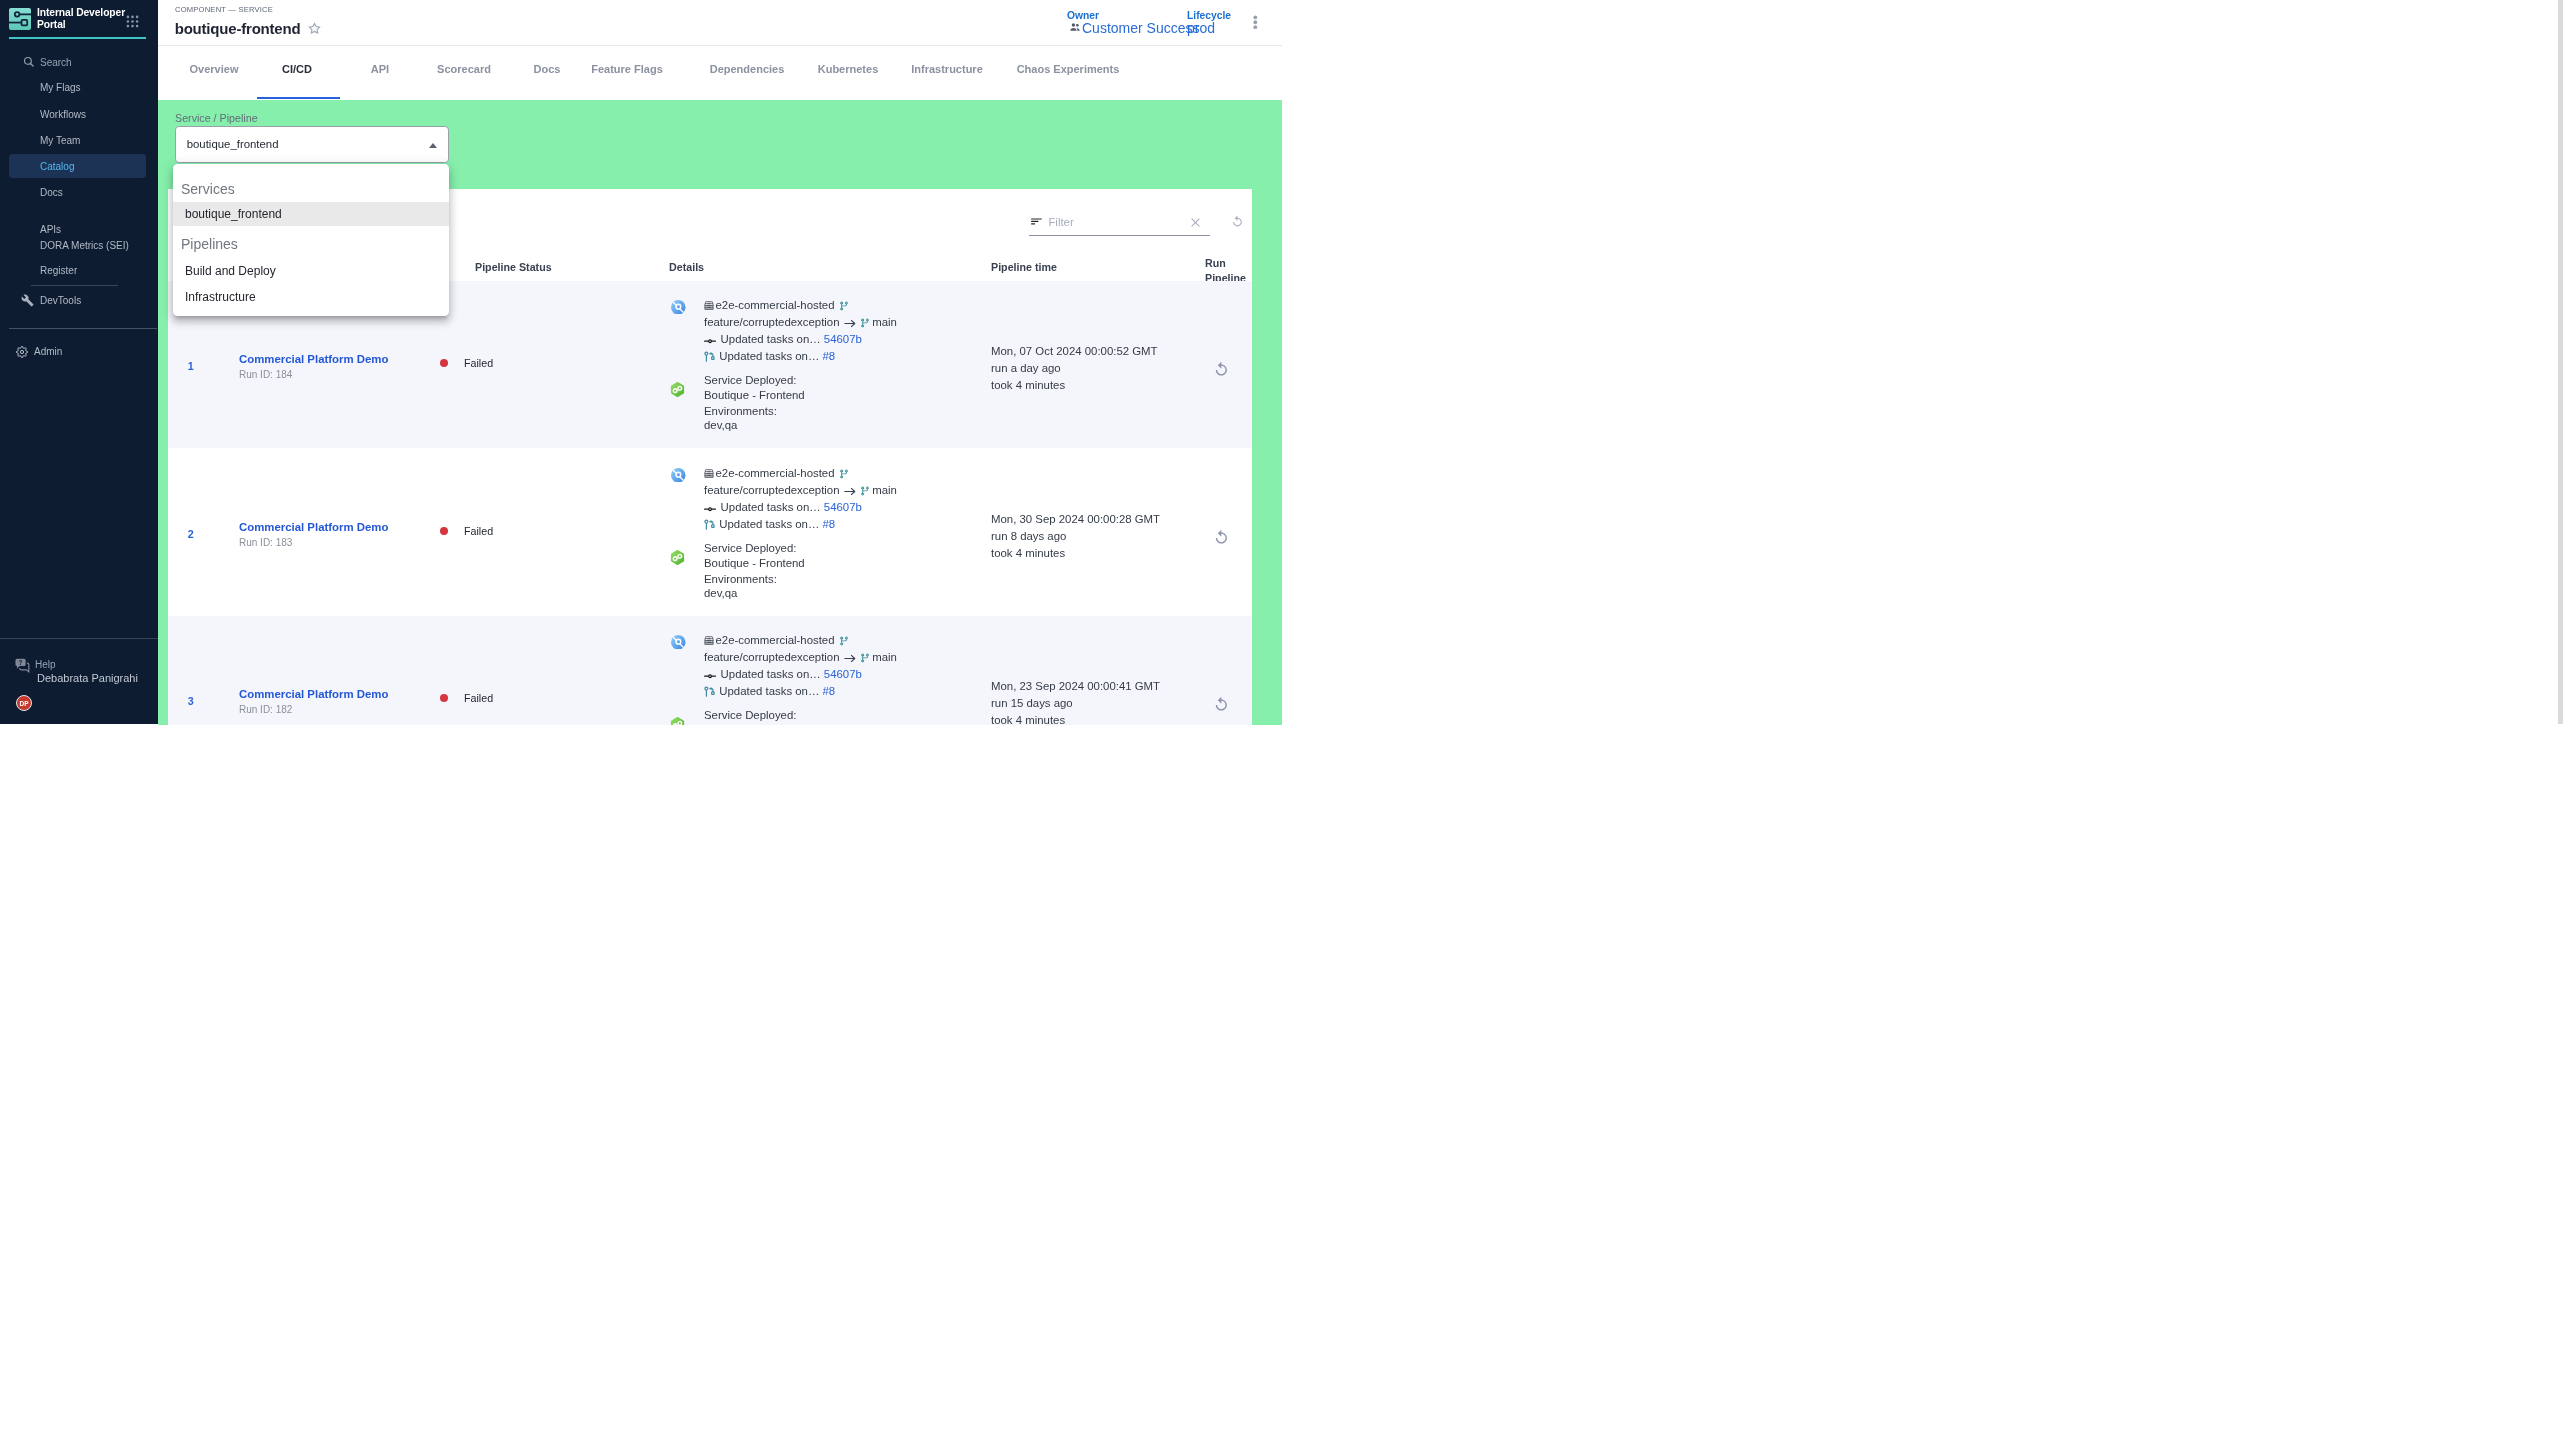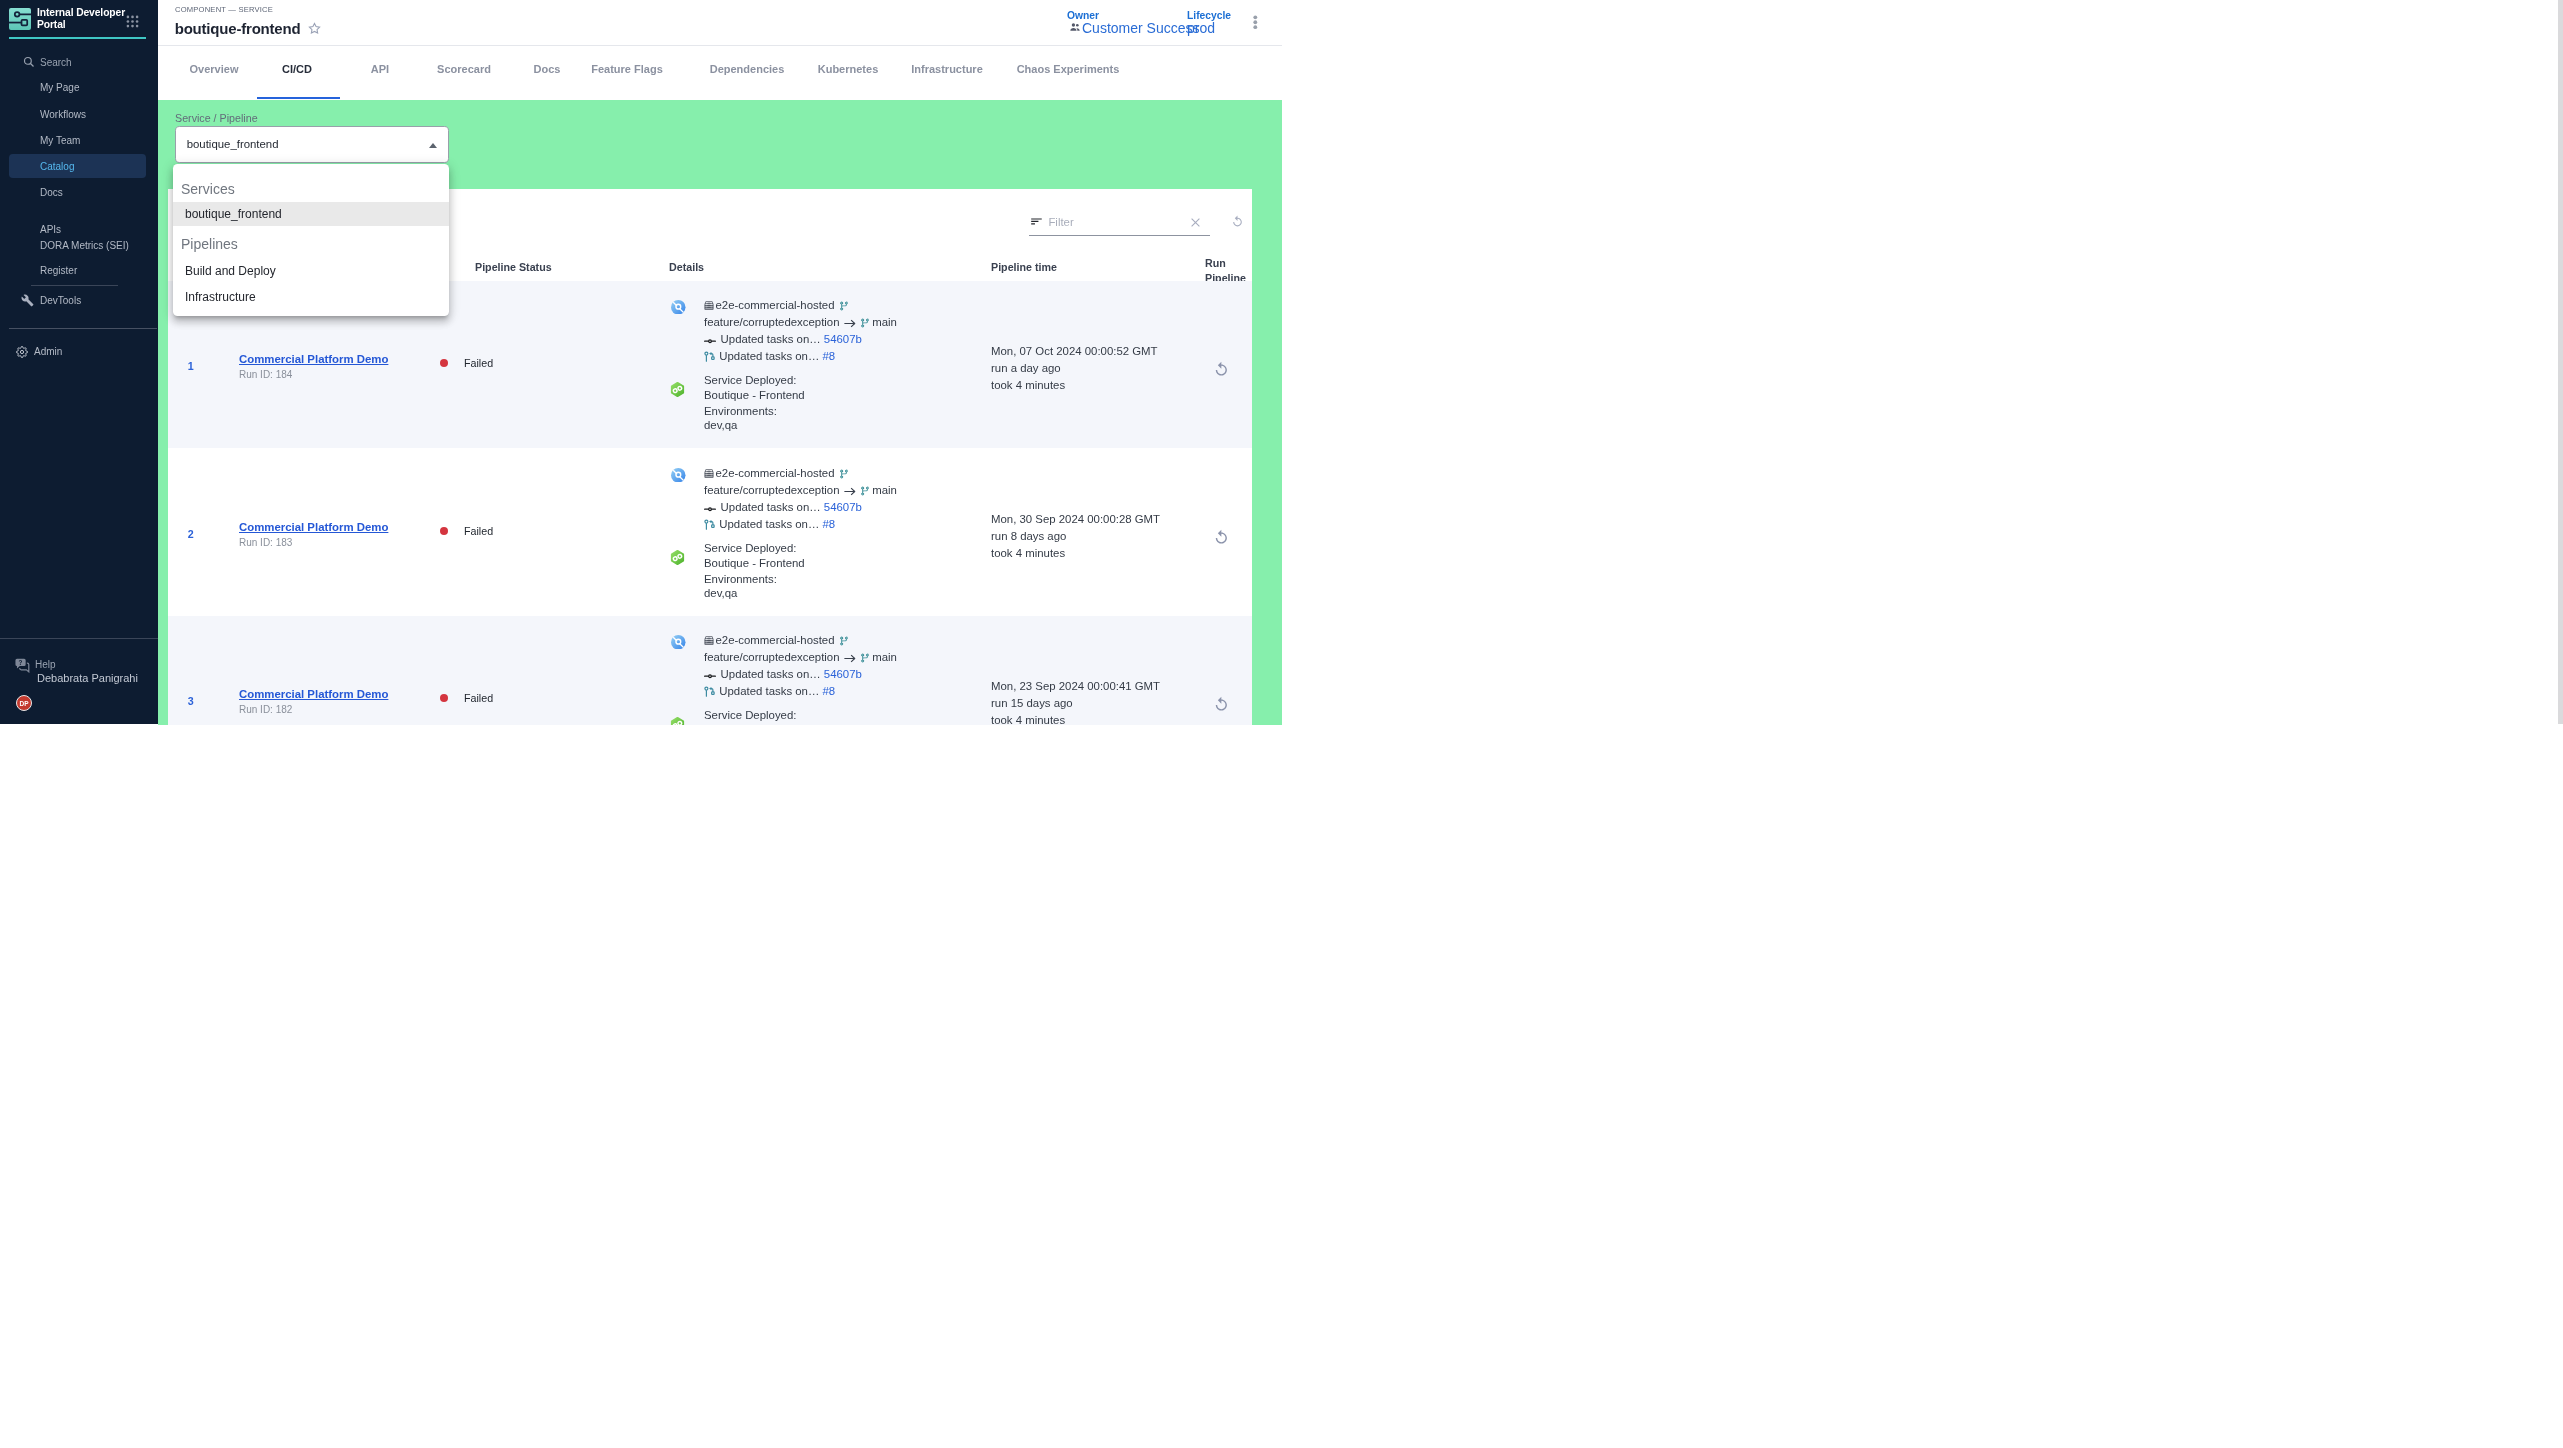--- a/index.html
+++ b/index.html
@@ -43,21 +43,21 @@
 .hdr-cell { position:absolute; font-size:10.7px; font-weight:bold; color:#3a4150; }
 #thead-div { position:absolute; left:0; top:92px; width:1084px; height:0.8px; background:#e6e8ee; }
 
 
 #filter-wrap { position:absolute; left:861px; top:20.5px; width:181px; height:26px; border-bottom:0.8px solid #8d93a0; }
 #filter-wrap .ph { position:absolute; left:19.4px; top:6px; font-size:11.4px; color:#a9aebb; }
 
 
 .trow { position:absolute; left:0; width:1084px; height:167px; }
 .num { position:absolute; left:16px; width:13.7px; text-align:center; font-size:10.7px; font-weight:bold; color:#2c62d8; }
-.plink { position:absolute; left:71px; font-size:11.4px; font-weight:bold; color:#2457d6;text-decoration:underline; }
+.plink { position:absolute; left:71px; font-size:11.4px; font-weight:bold; color:#2457d6; }
 .runid { position:absolute; left:71px; font-size:10px; color:#8a909b; }
 .fdot { position:absolute; left:272px; width:8.4px; height:8.4px; border-radius:50%; background:#d4353f; }
 .ftext { position:absolute; left:296px; font-size:10.7px; color:#22272f; }
 .dline { position:absolute; left:536px; font-size:11.4px; color:#343b46; white-space:nowrap; }
 .dline .lnk { color:#2a62d8; }
 .ptime { position:absolute; left:823px; font-size:11.4px; color:#343b46; white-space:nowrap; }
 .icon-ci { position:absolute; left:503px; width:14.5px; height:14.5px; }
 .icon-cd { position:absolute; left:502px; width:15px; height:15px; }
 .replay { position:absolute; left:1045px; width:16.7px; height:16.7px; }
 .dline { display:flex; align-items:flex-end; height:13px; }
@@ -105,21 +105,21 @@
       <circle cx="8.5" cy="14.5" r="1.7"></circle>
       <circle cx="14.5" cy="14.5" r="1.7"></circle>
   </svg>
   <div class="tealline"></div>
 
   <svg class="abs" style="left:23px;top:56px" width="12" height="12" viewBox="0 0 16 16" fill="none" stroke="#97a0ae" stroke-width="1.6">
     <circle cx="6.5" cy="6.5" r="4.5"></circle>
       <path d="M10 10 L14 14"></path>
   </svg>
   <div class="nav-item nav-gray" style="top:57px">Search</div>
-  <div class="nav-item" style="top:82px">My Page</div>
+  <div class="nav-item" style="top:82px">My Flags</div>
   <div class="nav-item" style="top:109px">Workflows</div>
   <div class="nav-item" style="top:135px">My Team</div>
   <div id="catalog-pill">
       <span>Catalog</span>
     </div>
   <div class="nav-item" style="top:187px">Docs</div>
   <div class="nav-item" style="top:224px">APIs</div>
   <div class="nav-item" style="top:240px">DORA Metrics (SEI)</div>
   <div class="nav-item" style="top:265px">Register</div>
   <div class="sb-div1"></div>

